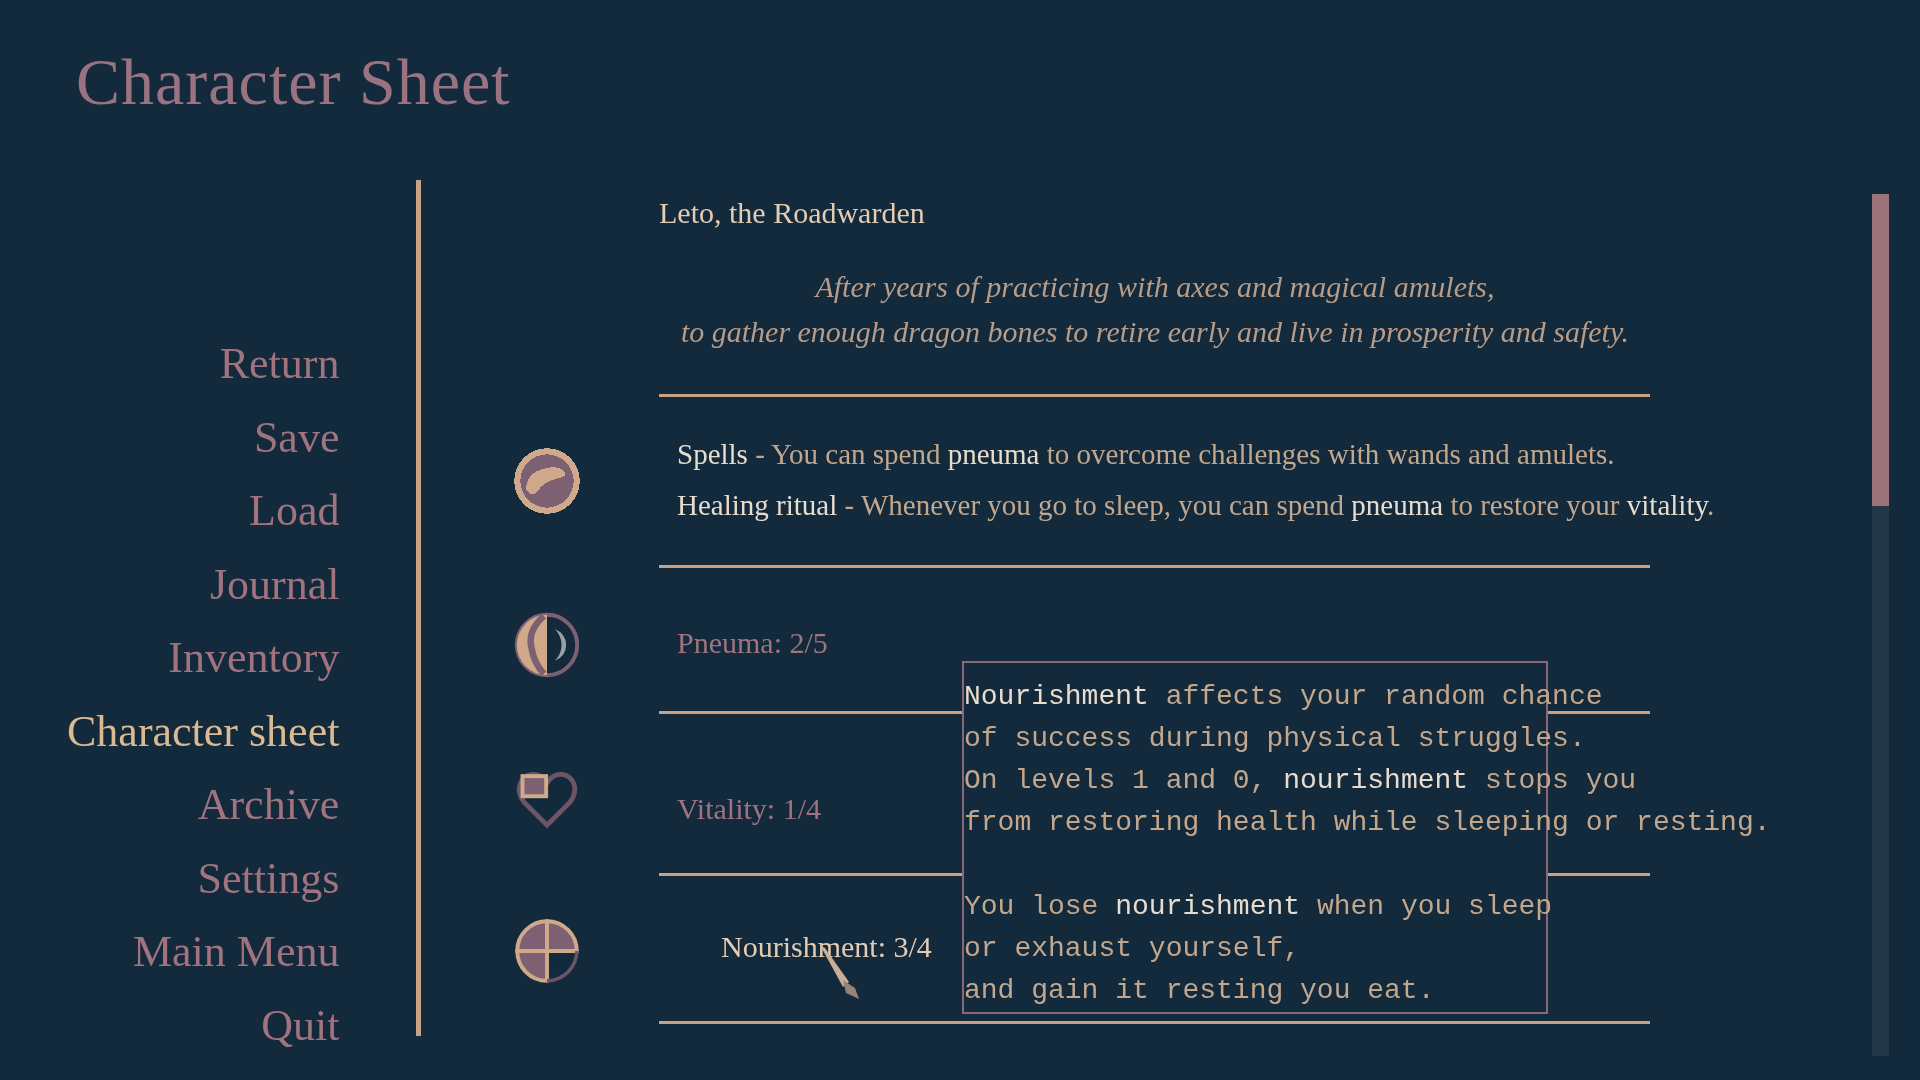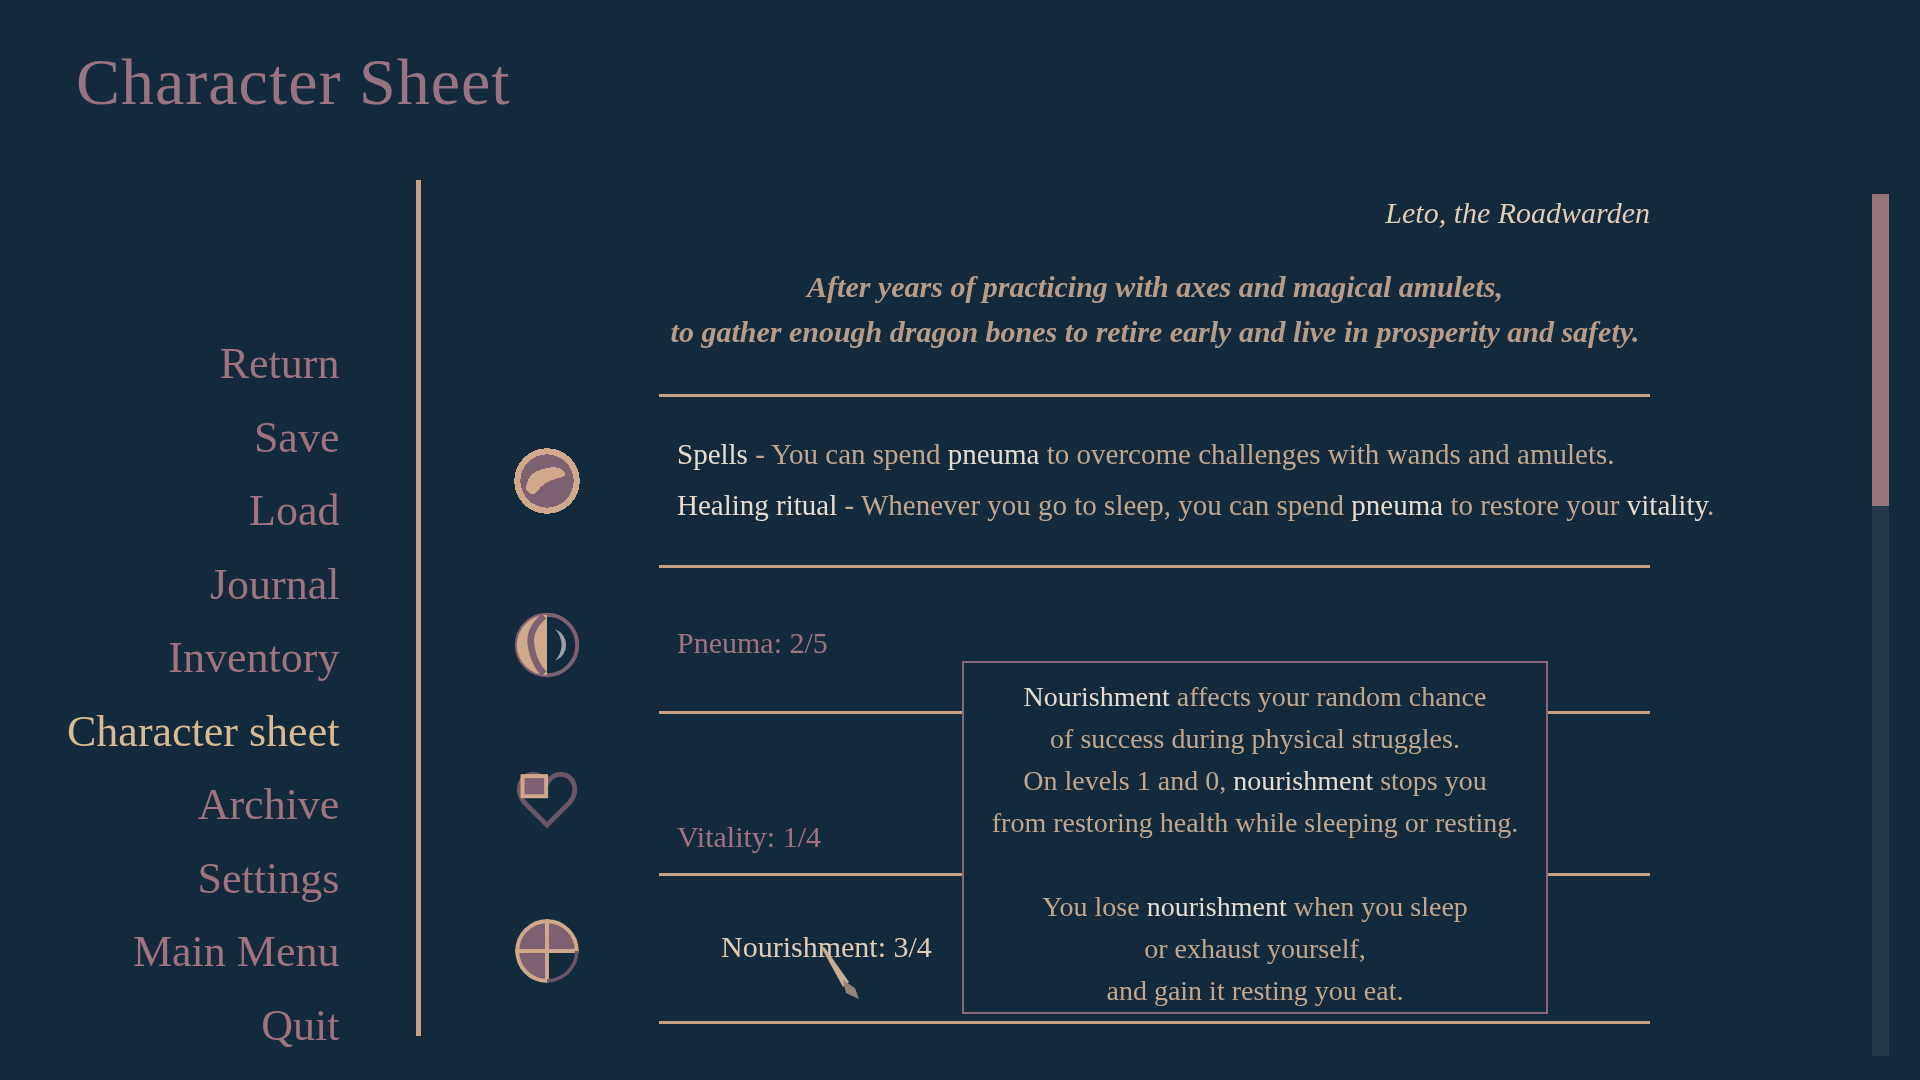--- a/index.html
+++ b/index.html
@@ -27,26 +27,26 @@
   }
   .menu li.active{color:#d9ba93;}
   
   .vdivider{
     position:absolute;left:416px;top:180px;
     width:5px;height:856px;background:#c9a183;
   }
   
   .char-name{
     position:absolute;left:659px;top:196px;width:991px;
-    text-align:right;font-size:30px;color:#e2ccb4;font-style:italic;
+    text-align:left;font-size:30px;color:#e2ccb4;
   }
   .bio-line{
     position:absolute;left:480px;top:270px;width:1350px;
     text-align:center;font-style:italic;
-    font-size:30px;color:#b89c87;font-weight:bold;
+    font-size:30px;color:#b89c87;
   }
   .bio-line.l2{top:315px;}
   .hrule{
     position:absolute;left:659px;width:991px;height:3px;
     background:#c9a183;
   }
   .icon-slot{position:absolute;left:512px;width:70px;height:70px;}
   .body-line{
     position:absolute;left:677px;
     font-size:29px;color:#c3a78c;white-space:nowrap;
@@ -58,22 +58,22 @@
   }
   .stat-label.hovered{color:#e2ccb4;margin-left:44px;}
   
   .tooltip{
     position:absolute;left:962px;top:661px;width:586px;height:353px;
     background:#132a3c;border:2px solid #8a6878;
     box-sizing:border-box;z-index:5;
     padding-top:13px;
   }
   .tooltip .tline{
-    text-align:center;font-size:28px;line-height:42px;
-    color:#c3a78c;white-space:nowrap;
+    font-size:28px;line-height:42px;
+    color:#c3a78c;white-space:nowrap;font-family:Liberation Mono, monospace;
   }
   .tooltip .spacer{height:42px;}
   
   .scroll-track{
     position:absolute;left:1872px;top:194px;width:17px;height:862px;
     background:#233748;
   }
   .scroll-thumb{
     position:absolute;left:0;top:0;width:17px;height:312px;
     background:#9b737a;
@@ -130,21 +130,21 @@
 <div class="stat-label" style="top:626px">Pneuma: 2/5</div>
 
 <div class="hrule" style="top:711px"></div>
 
 <div class="icon-slot" style="top:763px">
   <svg width="70" height="70" viewBox="0 0 16 16">
     <path d="M8,14.2 L2.8,9 Q1.2,7 1.8,4.9 Q2.5,2.8 4.7,2.6 Q6.8,2.5 8,4.6 Q9.2,2.5 11.3,2.6 Q13.5,2.8 14.2,4.9 Q14.8,7 13.2,9 Z" fill="none" stroke="#6d5568" stroke-width="1.1"></path>
     <rect x="2.4" y="3" width="5.4" height="4.6" fill="#7e6073" stroke="#cfa98a" stroke-width="0.9"></rect>
   </svg>
 </div>
-<div class="stat-label" style="top:820px">Vitality: 1/4</div>
+<div class="stat-label" style="top:792px">Vitality: 1/4</div>
 
 <div class="hrule" style="top:873px"></div>
 
 <div class="icon-slot" style="top:916px">
   <svg width="70" height="70" viewBox="0 0 16 16">
     <path d="M8,8 L8,1.2 A6.8,6.8 0 0 0 1.2,8 Z" fill="#7e6073" stroke="#cfa98a" stroke-width="0.9"></path>
     <path d="M8,8 L14.8,8 A6.8,6.8 0 0 0 8,1.2 Z" fill="#7e6073" stroke="#cfa98a" stroke-width="0.9"></path>
     <path d="M8,8 L1.2,8 A6.8,6.8 0 0 0 8,14.8 Z" fill="#7e6073" stroke="#cfa98a" stroke-width="0.9"></path>
     <path d="M14.8,8 A6.8,6.8 0 0 1 8,14.8" fill="none" stroke="#6d5568" stroke-width="0.8"></path>
   </svg>

